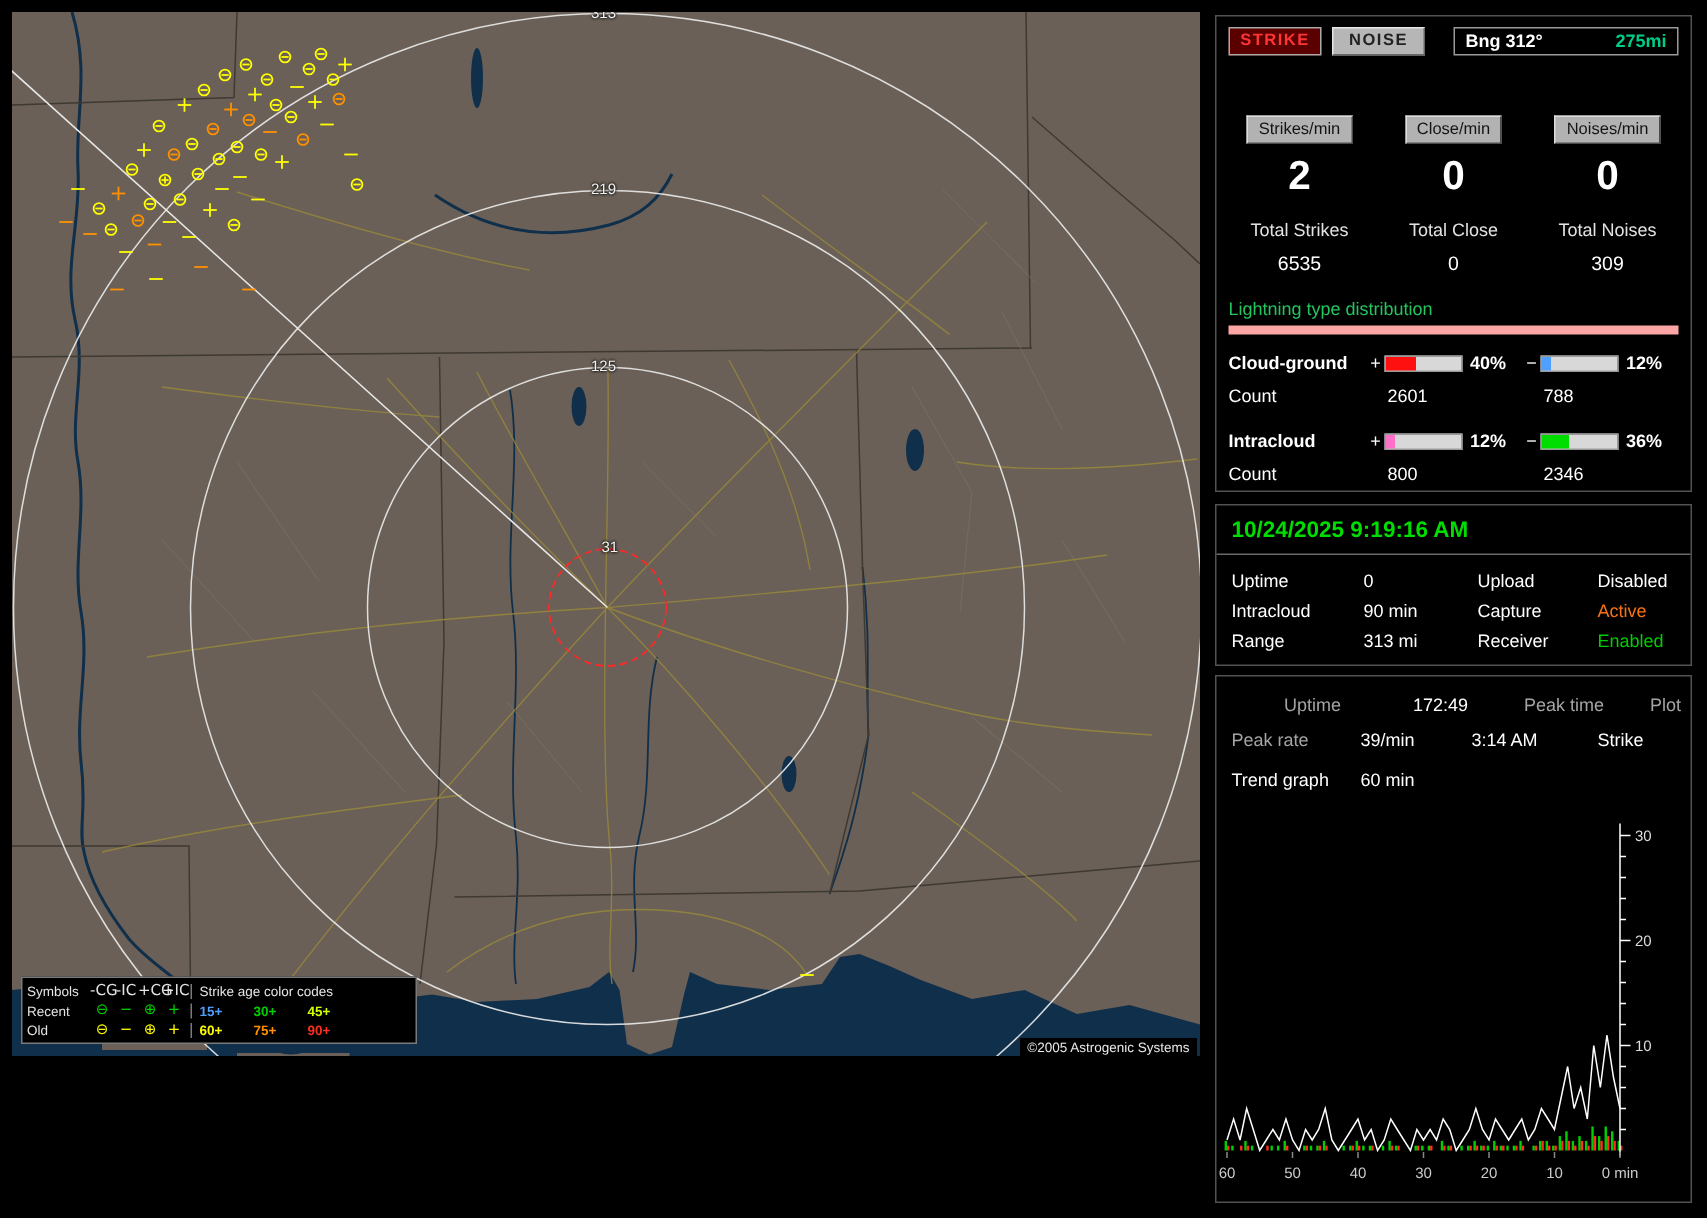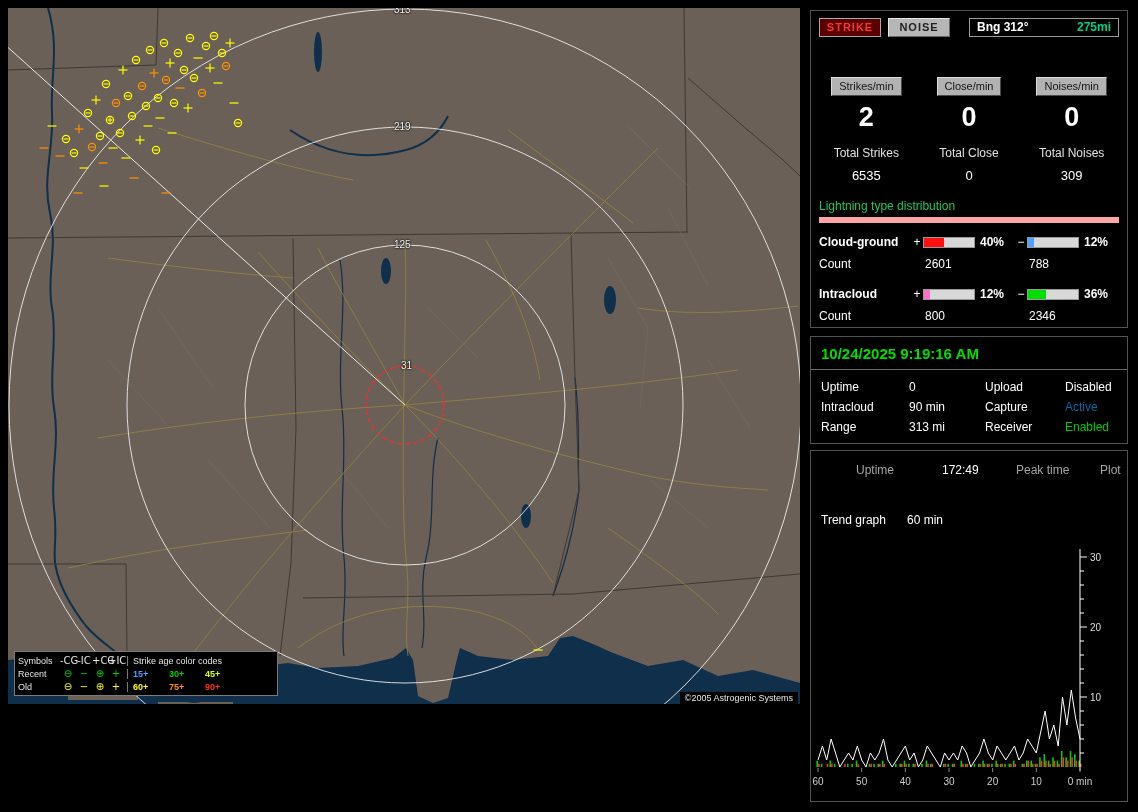--- a/index.html
+++ b/index.html
@@ -506,37 +506,43 @@
       <div class="strow">
         <span>Uptime</span>
         <span>0</span>
         <span>Upload</span>
         <span style="color: #ffffff;">Disabled</span>
       </div>
       <div class="strow">
         <span>Intracloud</span>
         <span>90 min</span>
         <span>Capture</span>
-        <span style="color: #0369a1;">Active</span>
+        <span style="color: #f97316;">Active</span>
       </div>
       <div class="strow">
         <span>Range</span>
         <span>313 mi</span>
         <span>Receiver</span>
         <span style="color: rgb(0, 204, 0);">Enabled</span>
       </div>
     </div>
   </div>
 
   <div class="sec" id="secC">
     <div class="statrow" id="statrow1">
       <span class="lab">Uptime</span>
       <span class="val">172:49</span>
       <span class="lab">Peak time</span>
       <span class="lab">Plot</span>
+    </div>
+    <div class="statrow" id="statrow2">
+      <span class="lab">Peak rate</span>
+      <span class="val">39/min</span>
+      <span class="val">3:14 AM</span>
+      <span class="val">Strike</span>
     </div>
     <div class="trendrow">
       <span>Trend graph</span>
       <span>60 min</span>
     </div>
     <svg id="trend-svg" width="316" height="266" viewBox="0 0 316 266">
         <rect x="4.4" y="225.6" width="1.6" height="6.4" fill="#00d000"></rect>
         <rect x="8.8" y="228.8" width="1.6" height="3.2" fill="#00d000"></rect>
         <rect x="17.5" y="225.6" width="1.6" height="6.4" fill="#00d000"></rect>
         <rect x="21.9" y="228.8" width="1.6" height="3.2" fill="#00d000"></rect>

